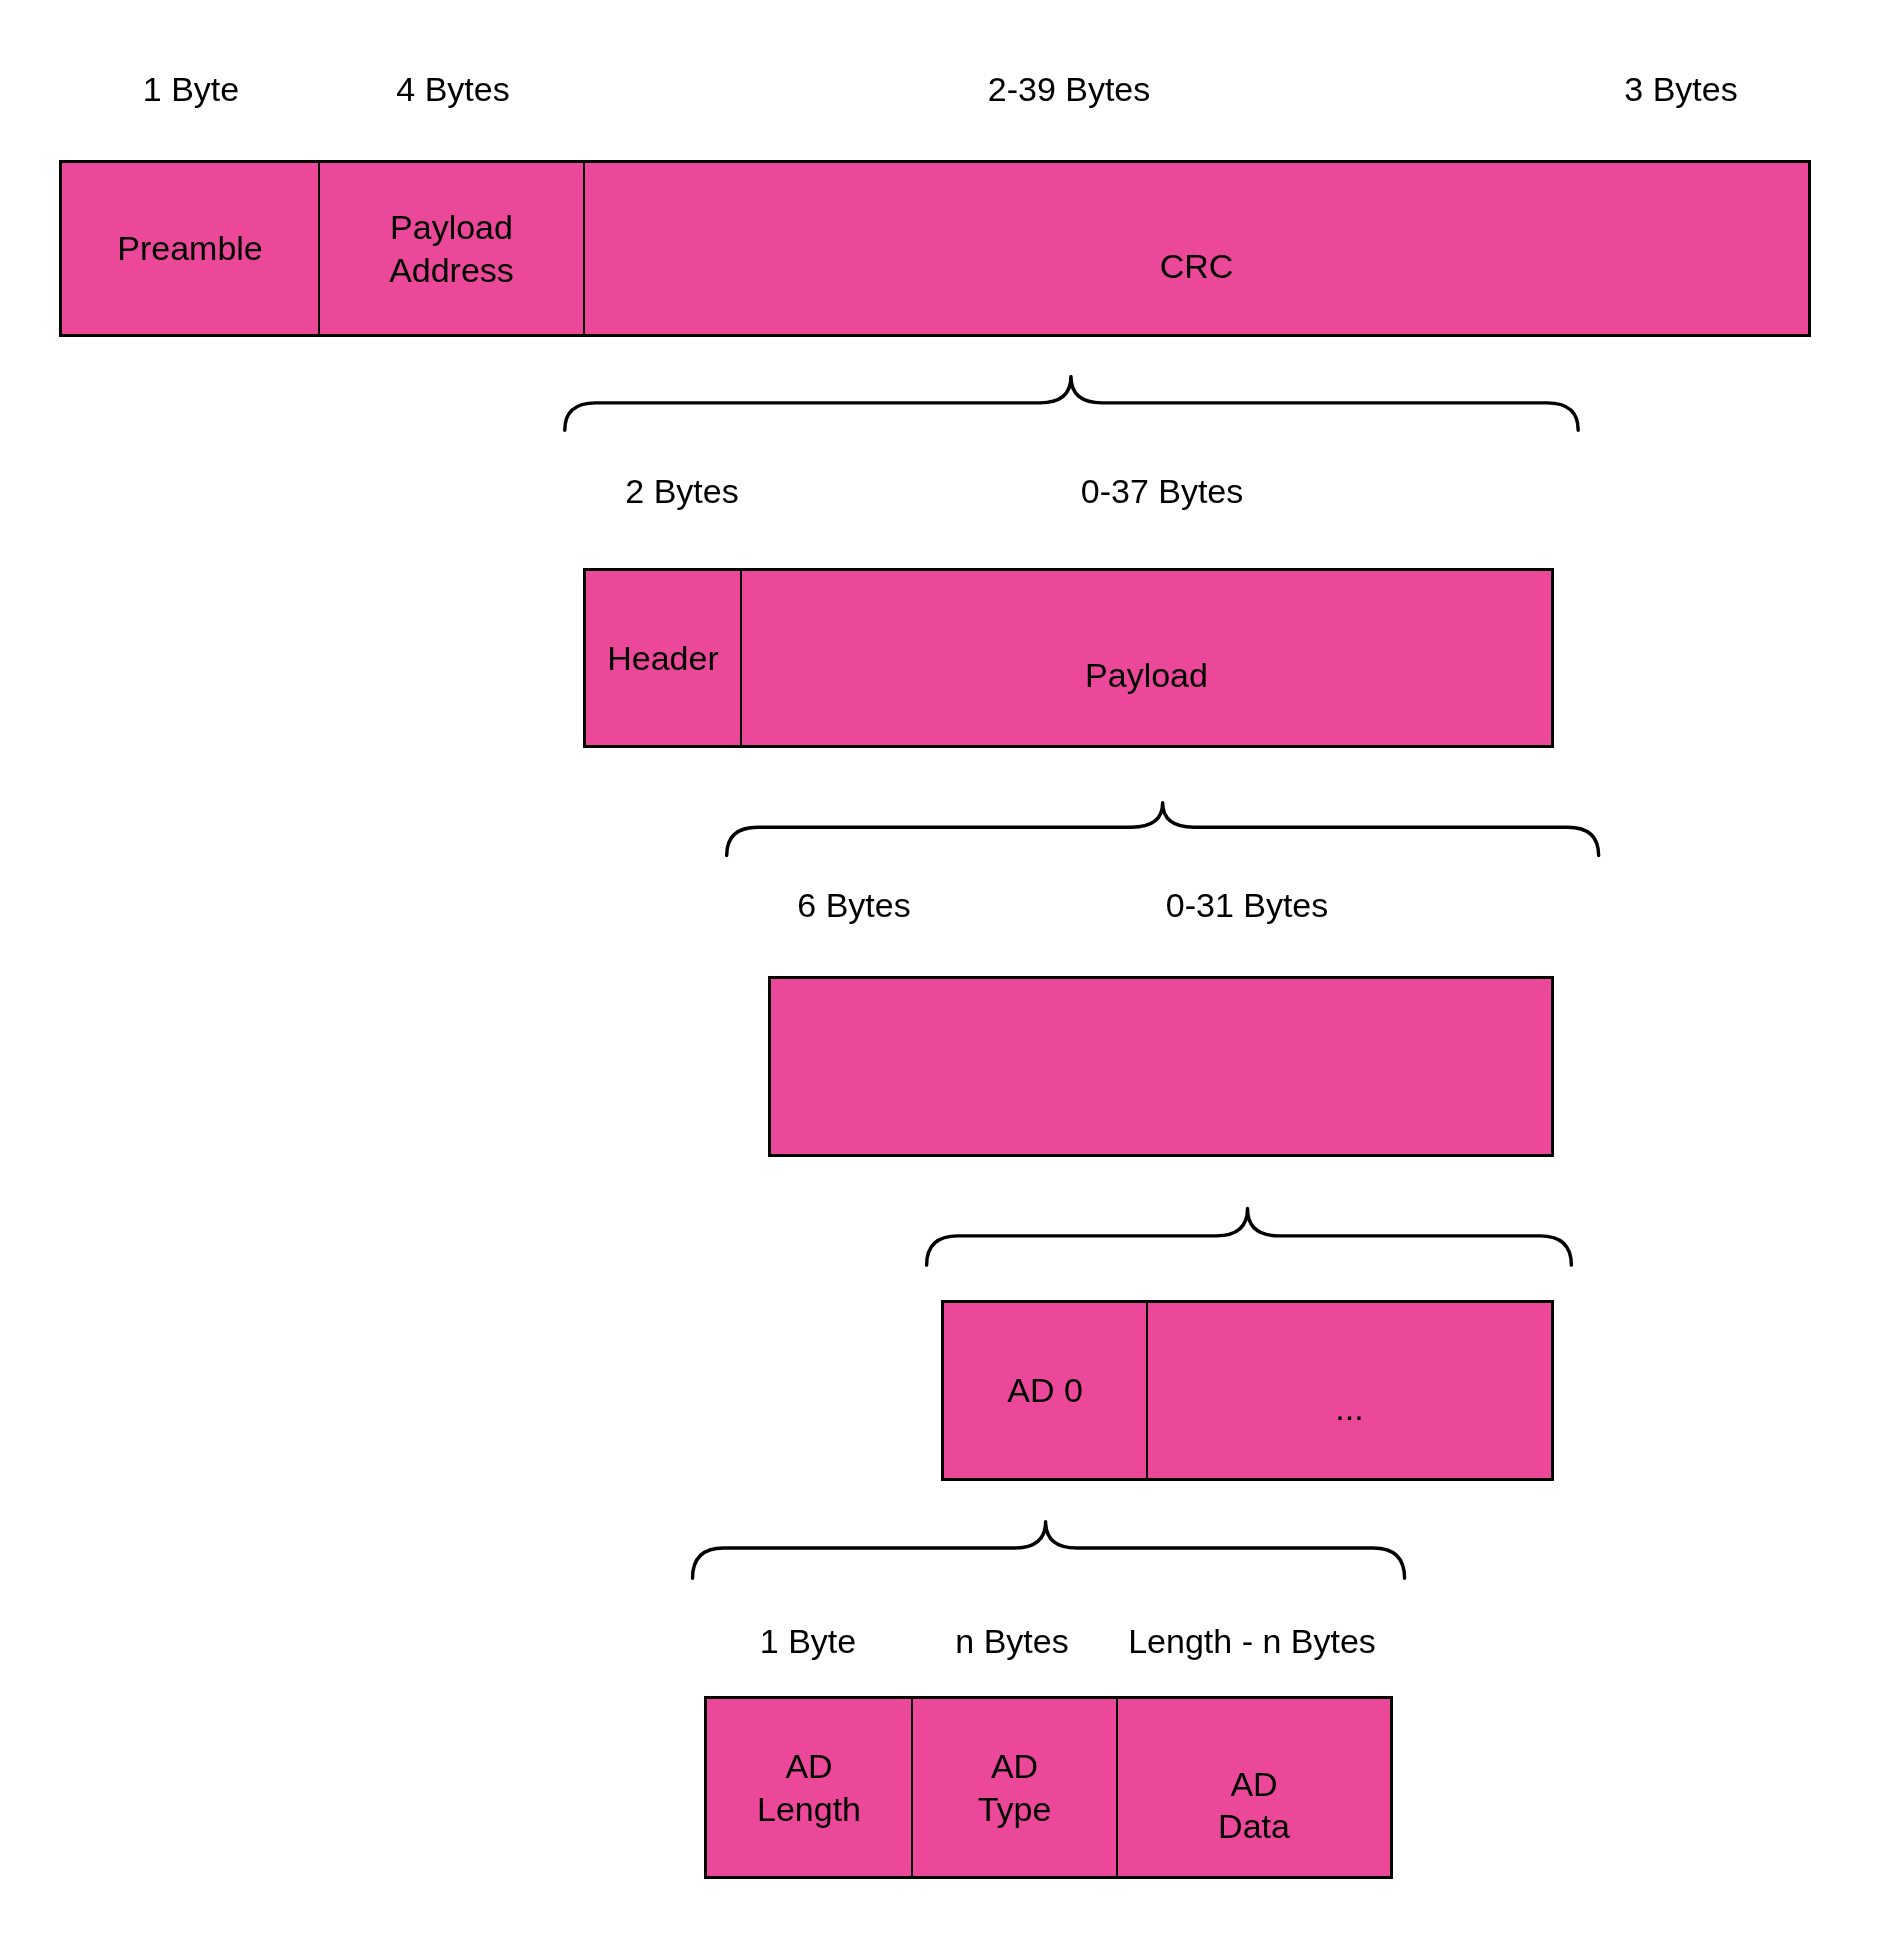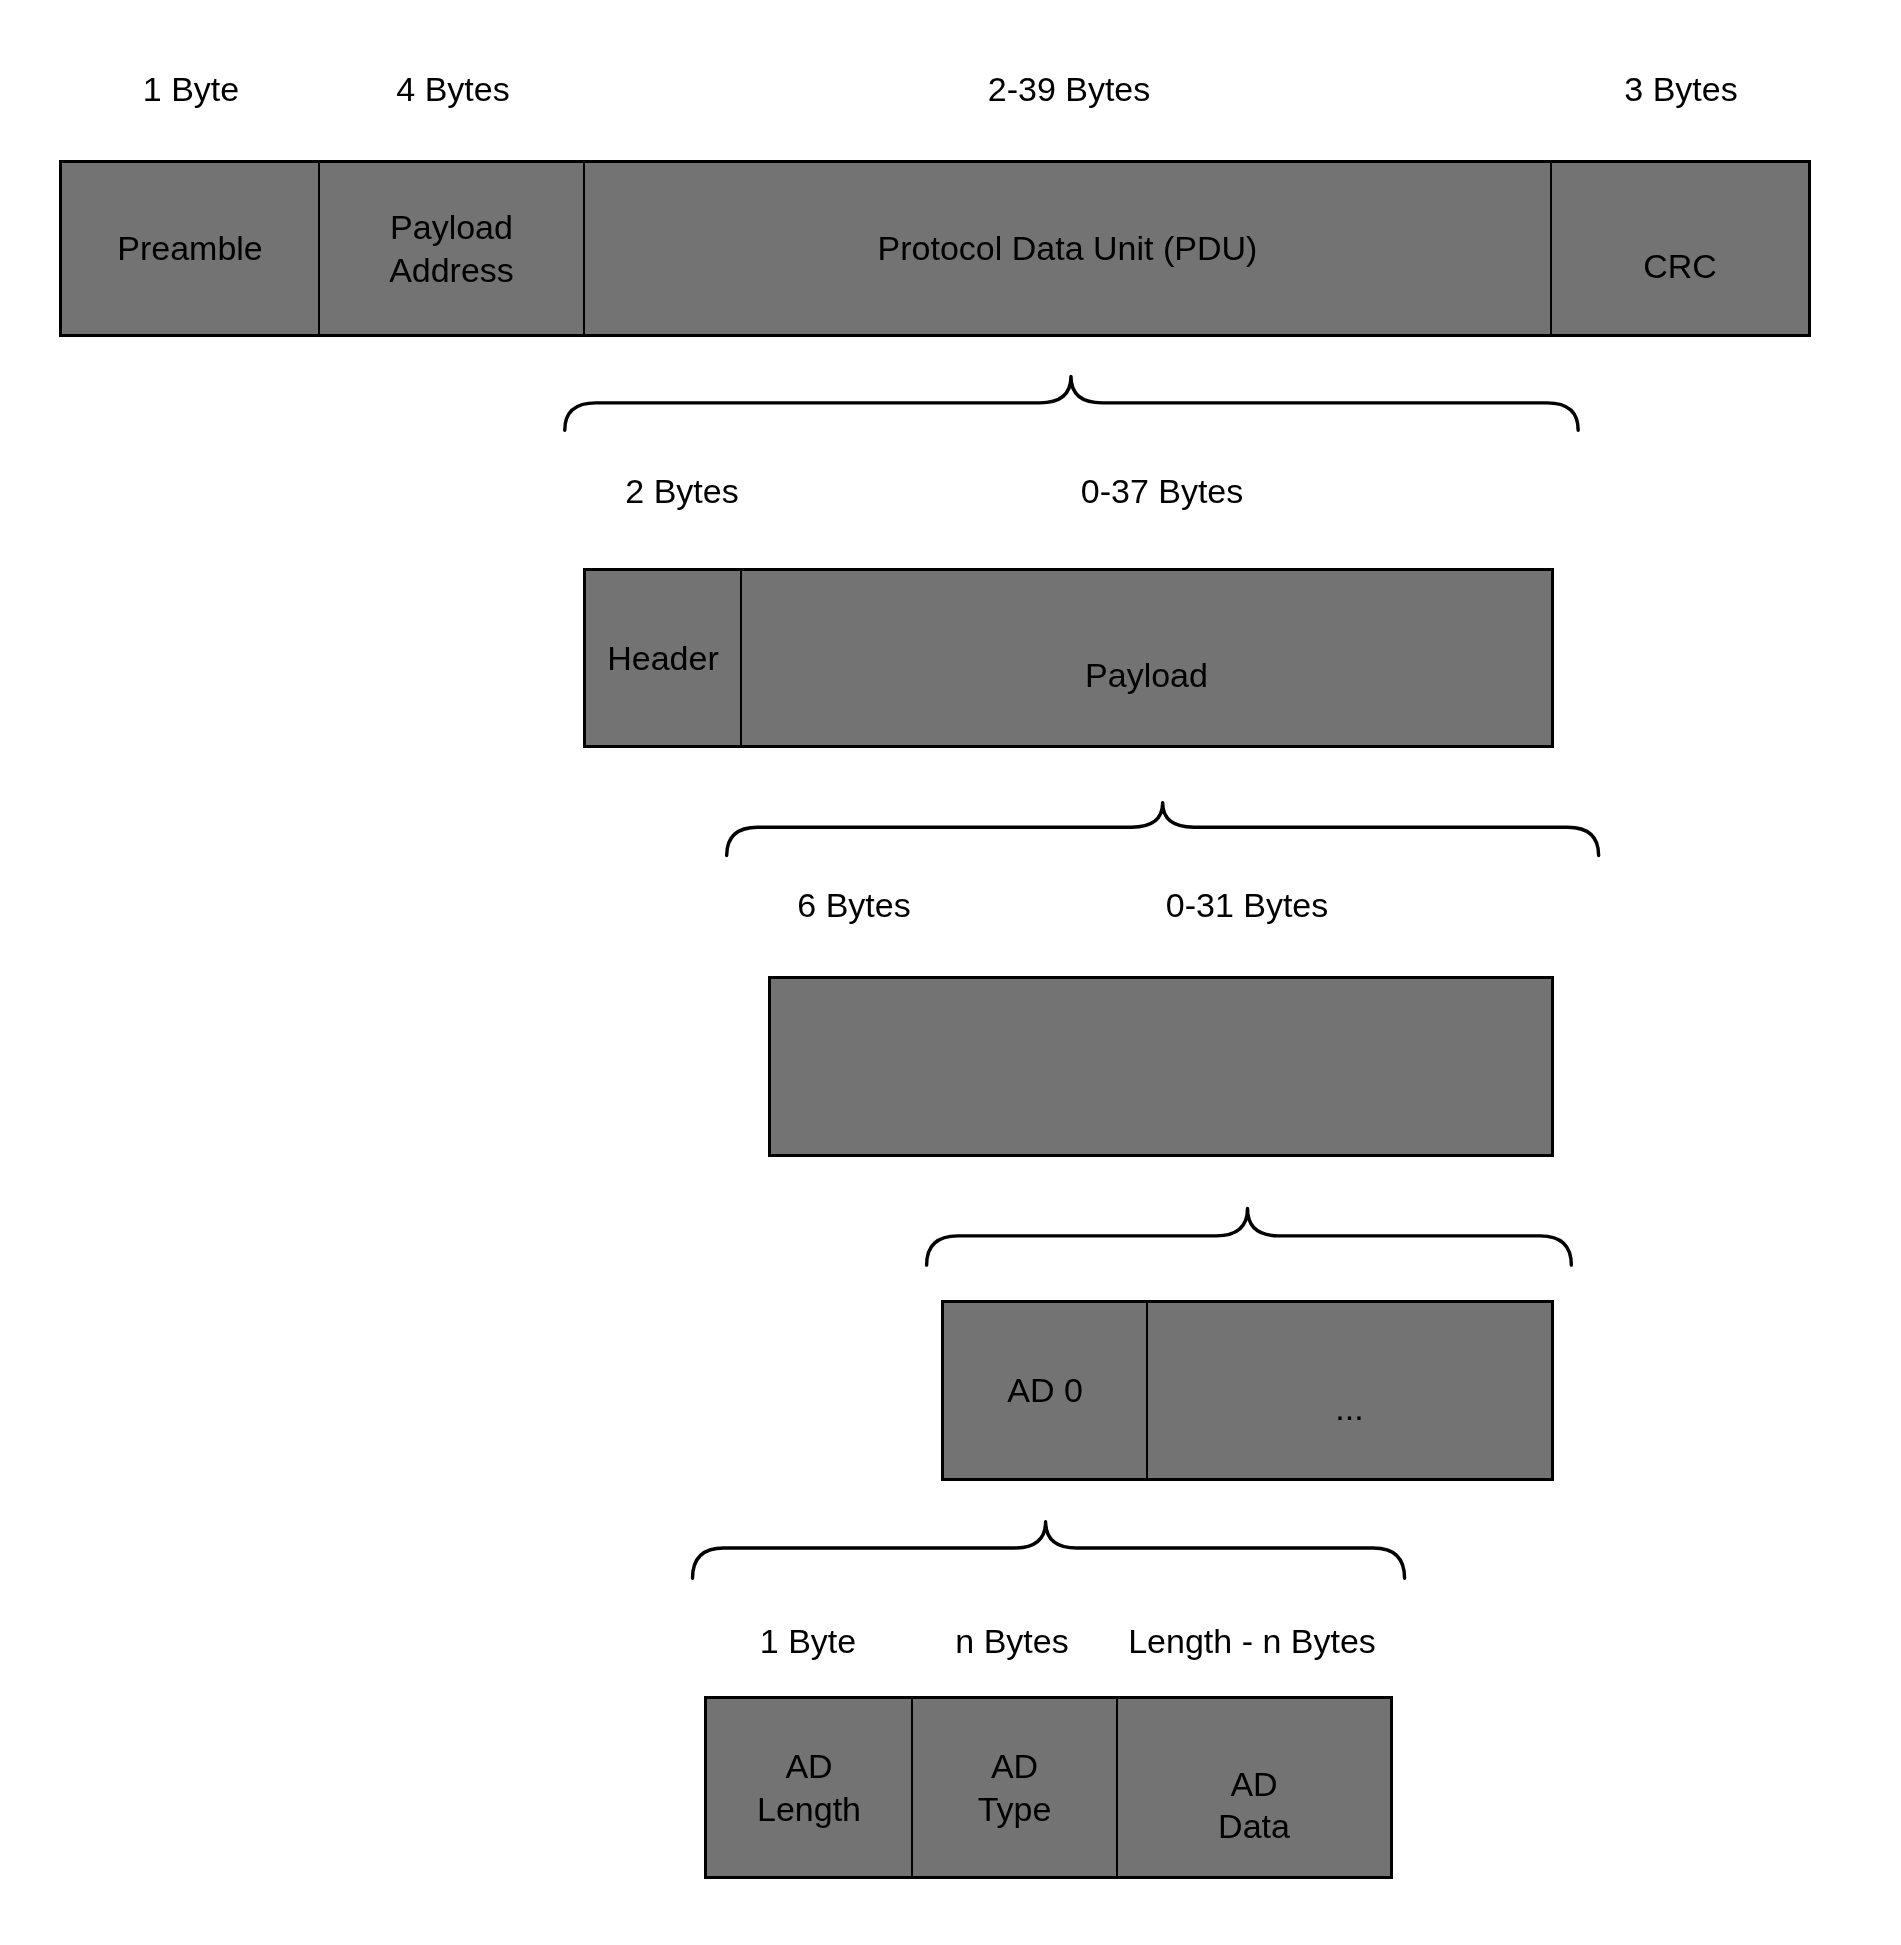--- a/index.html
+++ b/index.html
@@ -37,21 +37,21 @@
     font-size: 34px;
     line-height: 1.2;
     white-space: nowrap;
     color: #000000;
   }
   .box-row {
     position: absolute;
     display: flex;
     box-sizing: border-box;
     border: 3.9px solid #000000;
-    background: #737373;
+    background: #ec4899;
     justify-content: flex-end;
   }
   .cell {
     box-sizing: border-box;
     border-right: 2.9px solid #000000;
     display: flex;
     align-items: center;
     justify-content: center;
     text-align: center;
   }
@@ -84,23 +84,20 @@
   <span class="size-label" style="left:1069px; top:89px">2-39 Bytes</span>
   <span class="size-label" style="left:1681px; top:89px">3 Bytes</span>
 
   <div class="box-row" style="left:59px; top:160px; width:1752px; height:177px">
     <div class="cell" style="width:258px">
       <span class="cell-label">Preamble</span>
     </div>
     <div class="cell" style="width:265px">
       <span class="cell-label">Payload
 Address</span>
-    </div>
-    <div class="cell" style="width:967px">
-      <span class="cell-label">Protocol Data Unit (PDU)</span>
     </div>
     <div class="cell">
       <span class="cell-label">CRC</span>
     </div>
   </div>
 
   <span class="size-label" style="left:682px; top:491px">2 Bytes</span>
   <span class="size-label" style="left:1162px; top:491px">0-37 Bytes</span>
 
   <div class="box-row" style="left:583px; top:568px; width:971px; height:180px">

